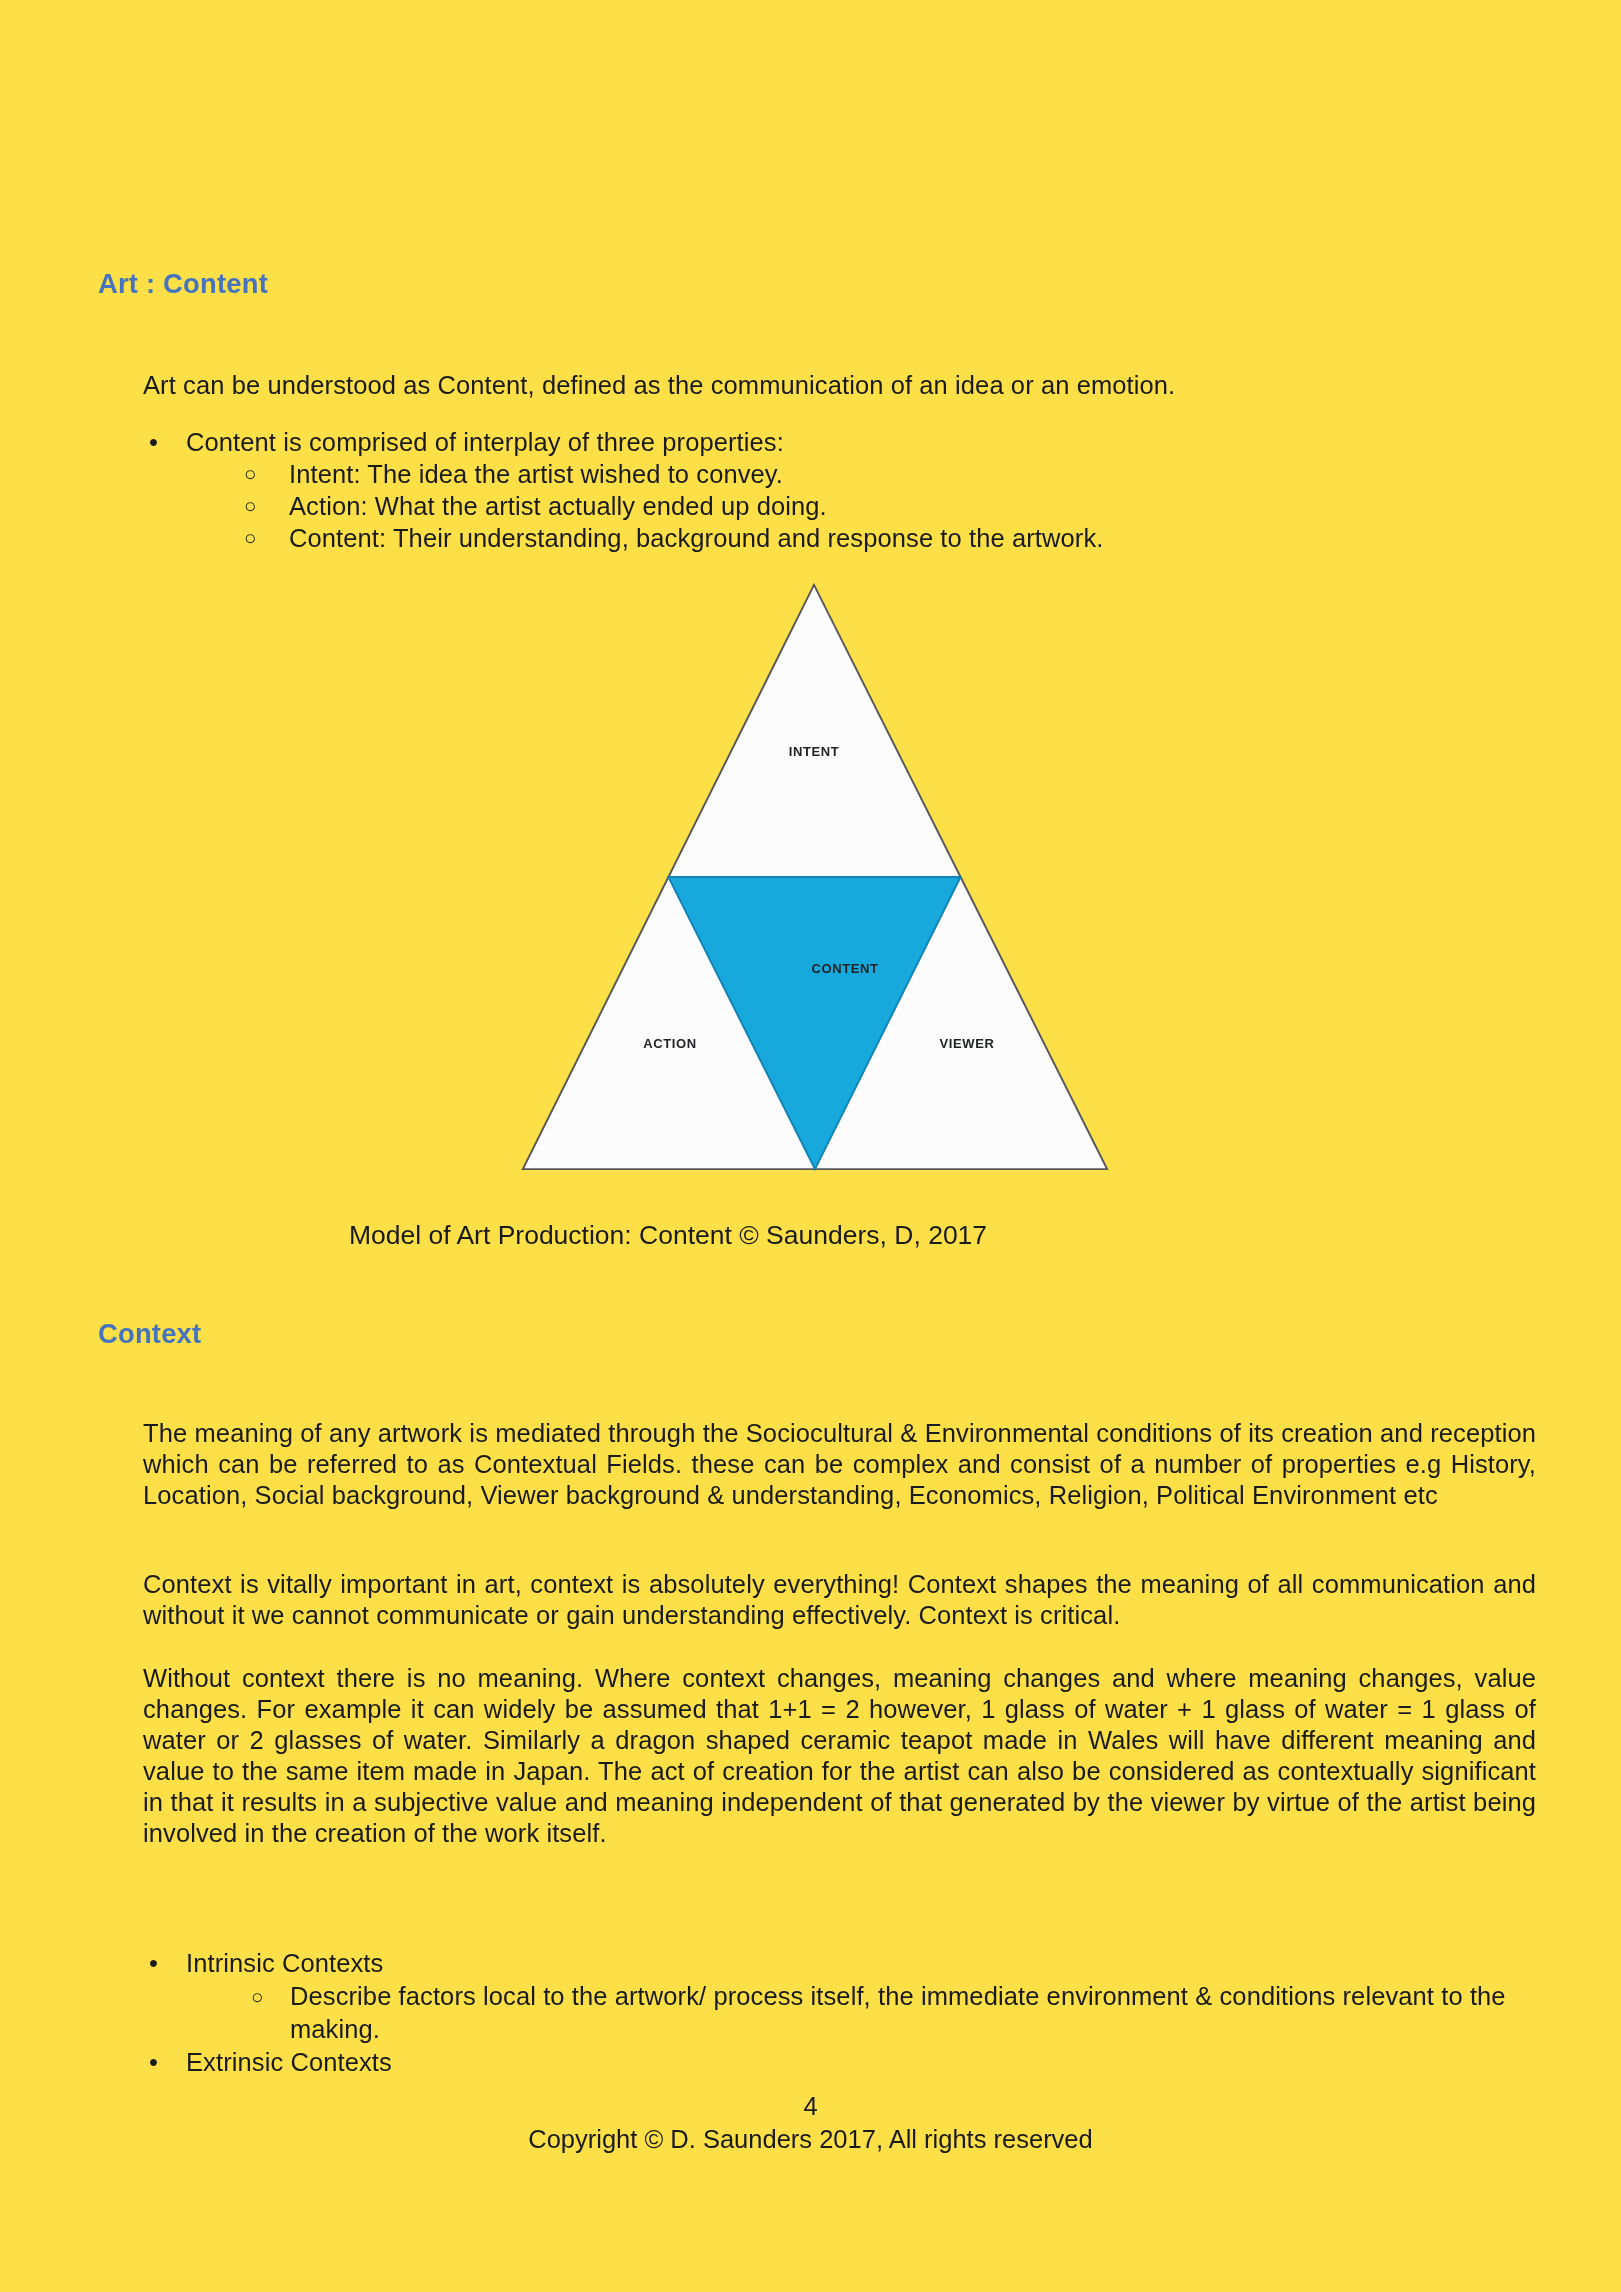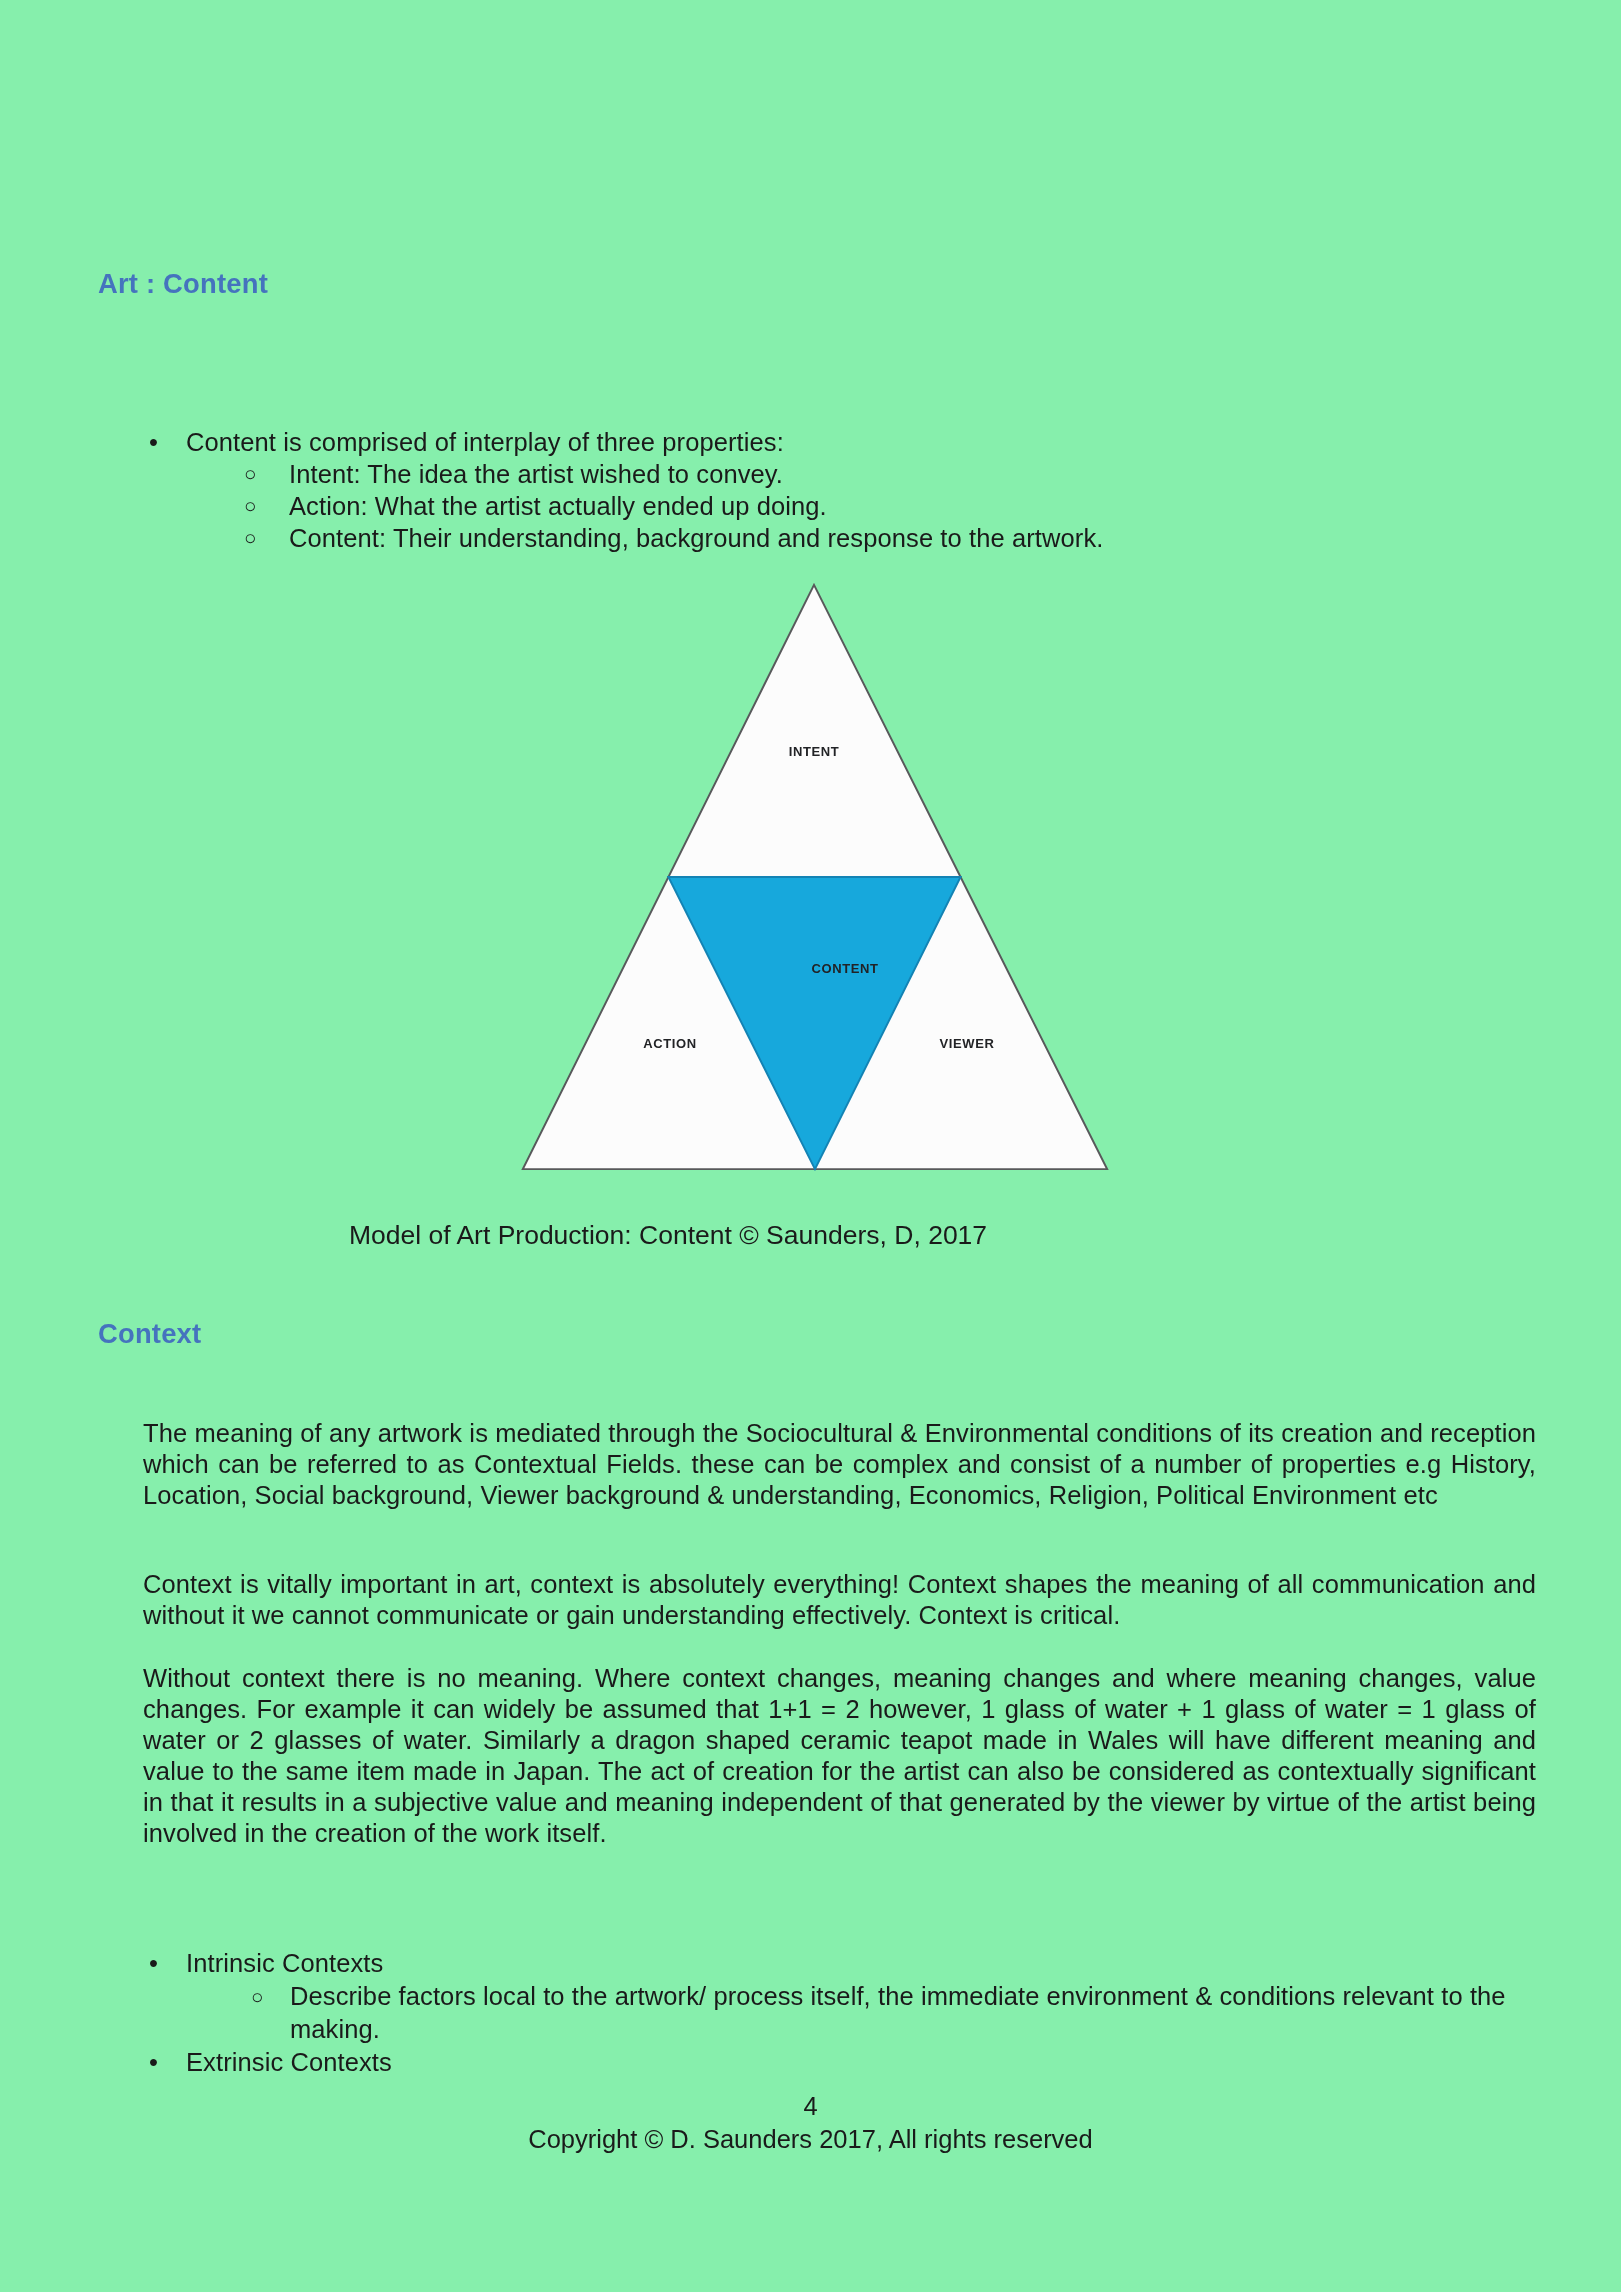--- a/index.html
+++ b/index.html
@@ -1,21 +1,21 @@
 <!DOCTYPE html>
 <html style="--heading-blue: #4573BE; --triangle-blue: #17A8DC; --triangle-border: #58595B; --inner-border: #1383B4;"><head>
 <meta charset="utf-8">
 <style>
   html, body { margin: 0; padding: 0; background: #e8e8e8; }
   .page {
     position: relative;
     width: 1621px;
     height: 2293px;
     margin: 0 auto;
-    background: #86efac;
+    background: #fde047;
     font-family: "Liberation Sans", "DejaVu Sans", sans-serif;
     color: #1a1a1a;
     overflow: hidden;
   }
   .abs { position: absolute; }
 
   .h-blue {
     font-size: 27.4px;
     font-weight: 700;
     color: var(--heading-blue, #4573BE);
@@ -71,20 +71,21 @@
     line-height: 31px;
   }
 </style>
 </head>
 <body>
 
 <div class="page">
 
   <div class="abs h-blue" style="left:98px; top:267px;">Art : Content</div>
 
+  <div class="abs body-text" style="left:143px; top:370px; width:1393px;">Art can be understood as Content, defined as the communication of an idea or an emotion.</div>
 
   <div class="abs list body-text" style="top:426px;">
     <div class="li l1">
       <span class="mk">•</span>
       <span>Content is comprised of interplay of three properties:</span>
     </div>
     <div class="li l2">
       <span class="mk">○</span>
       <span><span class="bold">Intent:</span><span> The idea the artist wished to convey.</span></span>
     </div>

